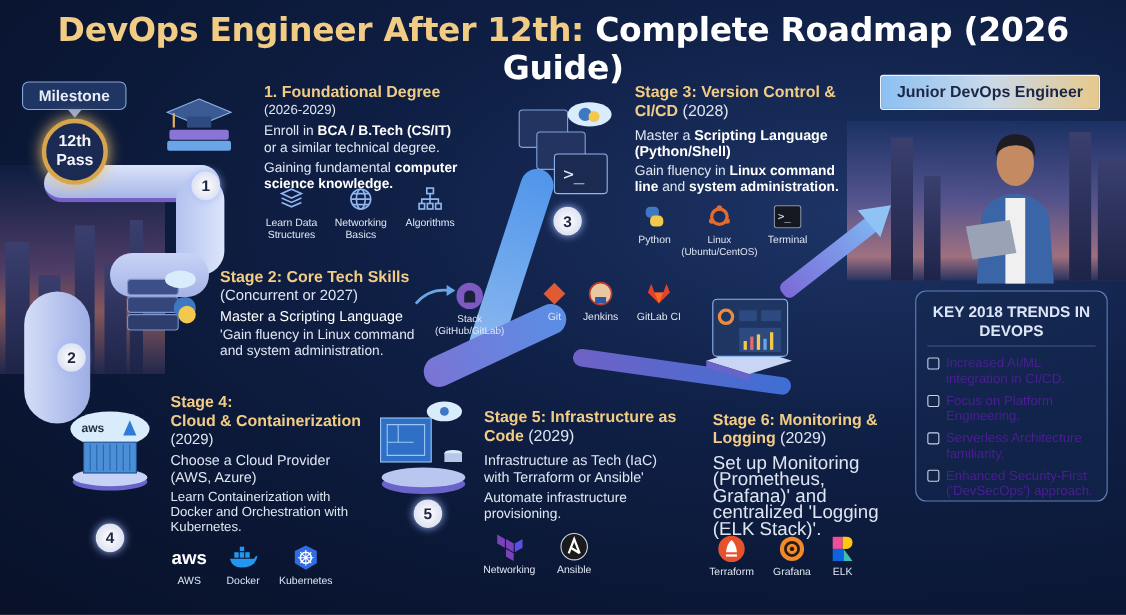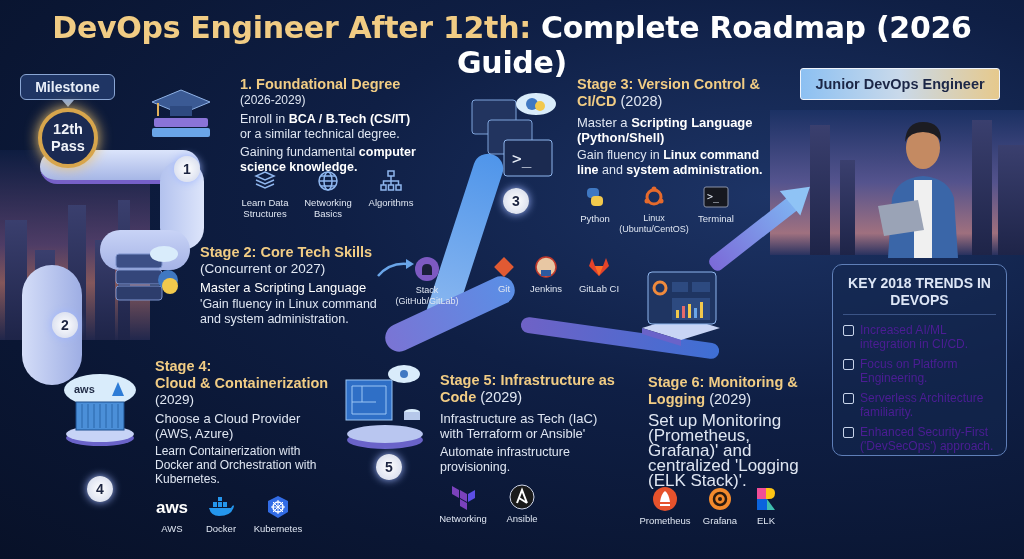--- a/index.html
+++ b/index.html
@@ -349,21 +349,21 @@
 </div>
 <div class="icon-row" style="left:638px;top:486px;gap:6px">
   <div class="ic" style="width:54px">
       <div class="g">
         <svg width="26" height="26" viewBox="0 0 26 26">
           <circle cx="13" cy="13" r="12" fill="#e6522c"></circle>
           <path d="M8 16 Q9 8 13 5 Q17 8 18 16Z" fill="#fff"></path>
           <rect x="8" y="18" width="10" height="2" fill="#fff"></rect>
         </svg>
       </div>
-      <span>Prometheus</span>
+      <span>Terraform</span>
     </div>
   <div class="ic" style="width:44px">
       <div class="g">
         <svg width="26" height="26" viewBox="0 0 26 26">
           <circle cx="13" cy="13" r="11" fill="#f28a2c"></circle>
           <circle cx="13" cy="13" r="6" fill="none" stroke="#2a1a10" stroke-width="2.5"></circle>
           <circle cx="13" cy="13" r="2" fill="#2a1a10"></circle>
         </svg>
       </div>
       <span>Grafana</span>

